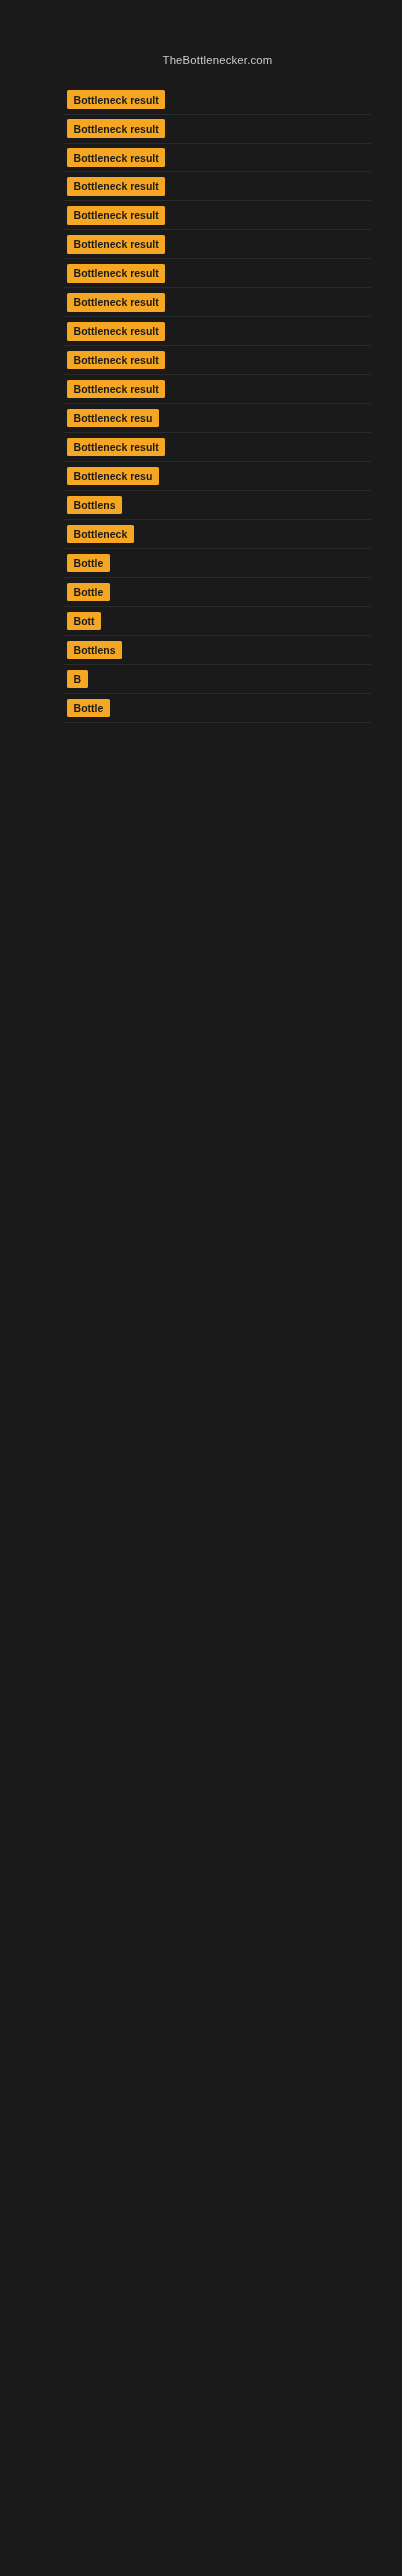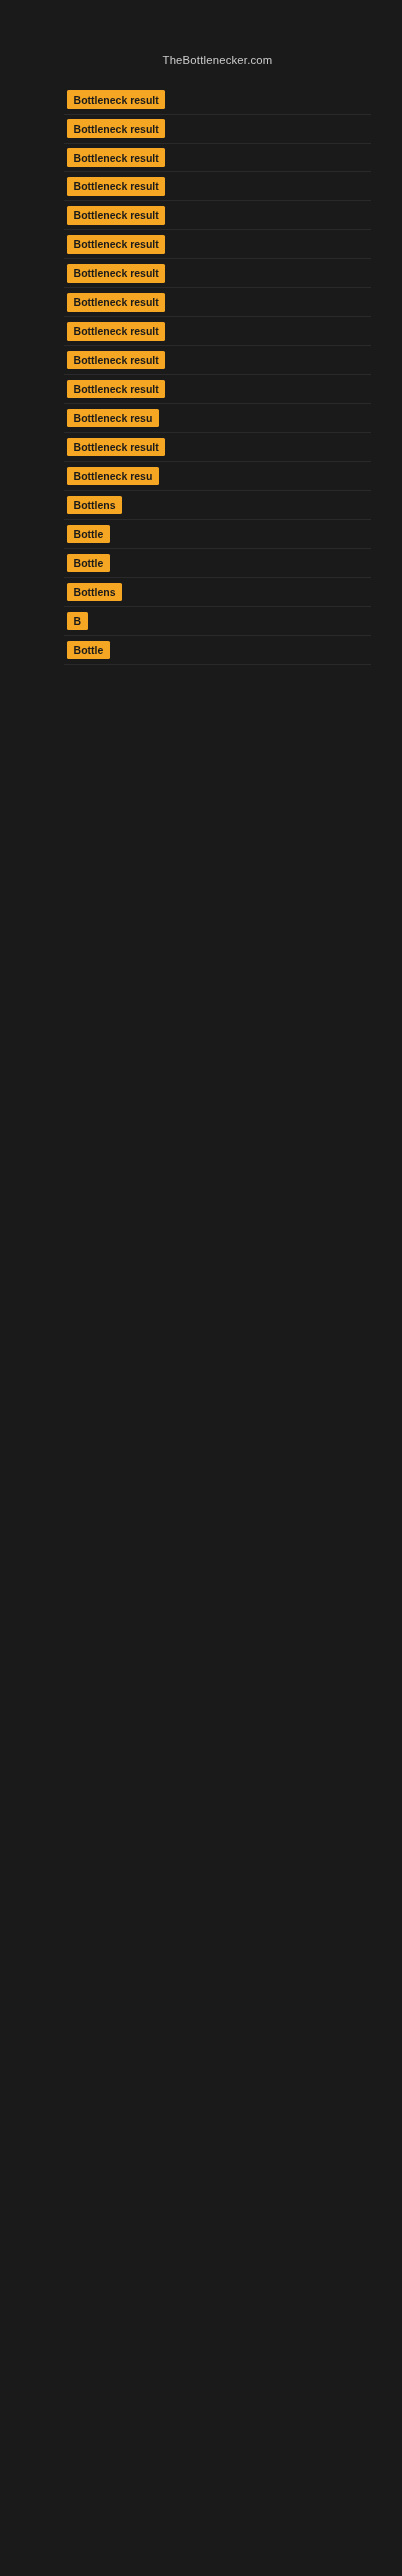--- a/index.html
+++ b/index.html
@@ -88,24 +88,30 @@
       <div class="row">
         <span class="bottleneck-badge">Bottleneck result</span>
       </div>
       <div class="row">
         <span class="bottleneck-badge">Bottleneck resu</span>
       </div>
       <div class="row">
         <span class="bottleneck-badge">Bottlens</span>
       </div>
       <div class="row">
+        <span class="bottleneck-badge">Bottleneck</span>
+      </div>
+      <div class="row">
         <span class="bottleneck-badge">Bottle</span>
       </div>
       <div class="row">
         <span class="bottleneck-badge">Bottle</span>
+      </div>
+      <div class="row">
+        <span class="bottleneck-badge">Bott</span>
       </div>
       <div class="row">
         <span class="bottleneck-badge">Bottlens</span>
       </div>
       <div class="row">
         <span class="bottleneck-badge">B</span>
       </div>
       <div class="row">
         <span class="bottleneck-badge">Bottle</span>
       </div>

